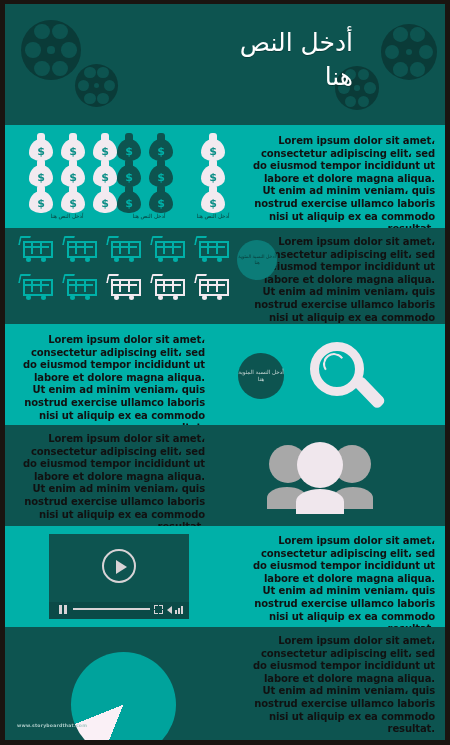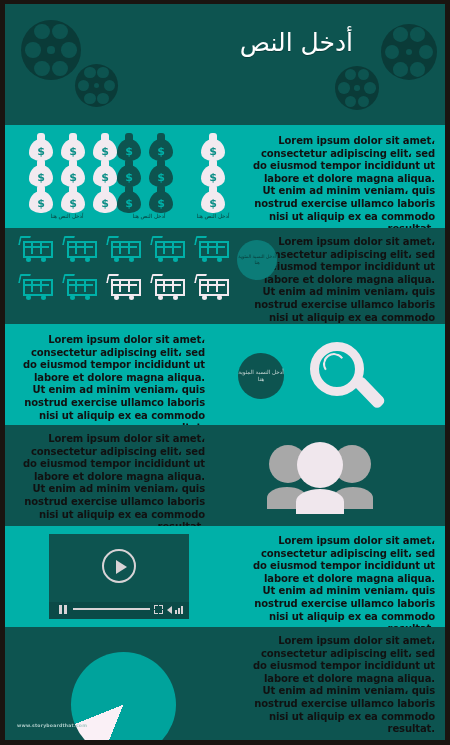--- a/index.html
+++ b/index.html
@@ -229,20 +229,21 @@
         <span class="hole" style="left:22%;top:6%;width:26%;height:26%"></span>
         <span class="hole" style="left:52%;top:6%;width:26%;height:26%"></span>
         <span class="hole" style="left:7%;top:37%;width:26%;height:26%"></span>
         <span class="hole" style="left:67%;top:37%;width:26%;height:26%"></span>
         <span class="hole" style="left:22%;top:68%;width:26%;height:26%"></span>
         <span class="hole" style="left:52%;top:68%;width:26%;height:26%"></span>
         <span class="hub" style="left:44%;top:44%;width:12%;height:12%"></span>
       </div>
       <div id="header-title">
         <div>أدخل النص</div>
+        <div>هنا</div>
       </div>
     </div>
 
     <div class="band light" id="band-money">
       <div id="money-icons">
           <div class="bag white" style="left: 24px; top: 8px;">
             <span class="neck"></span>
             <span class="body"></span>
             <span class="sign">$</span>
           </div>

